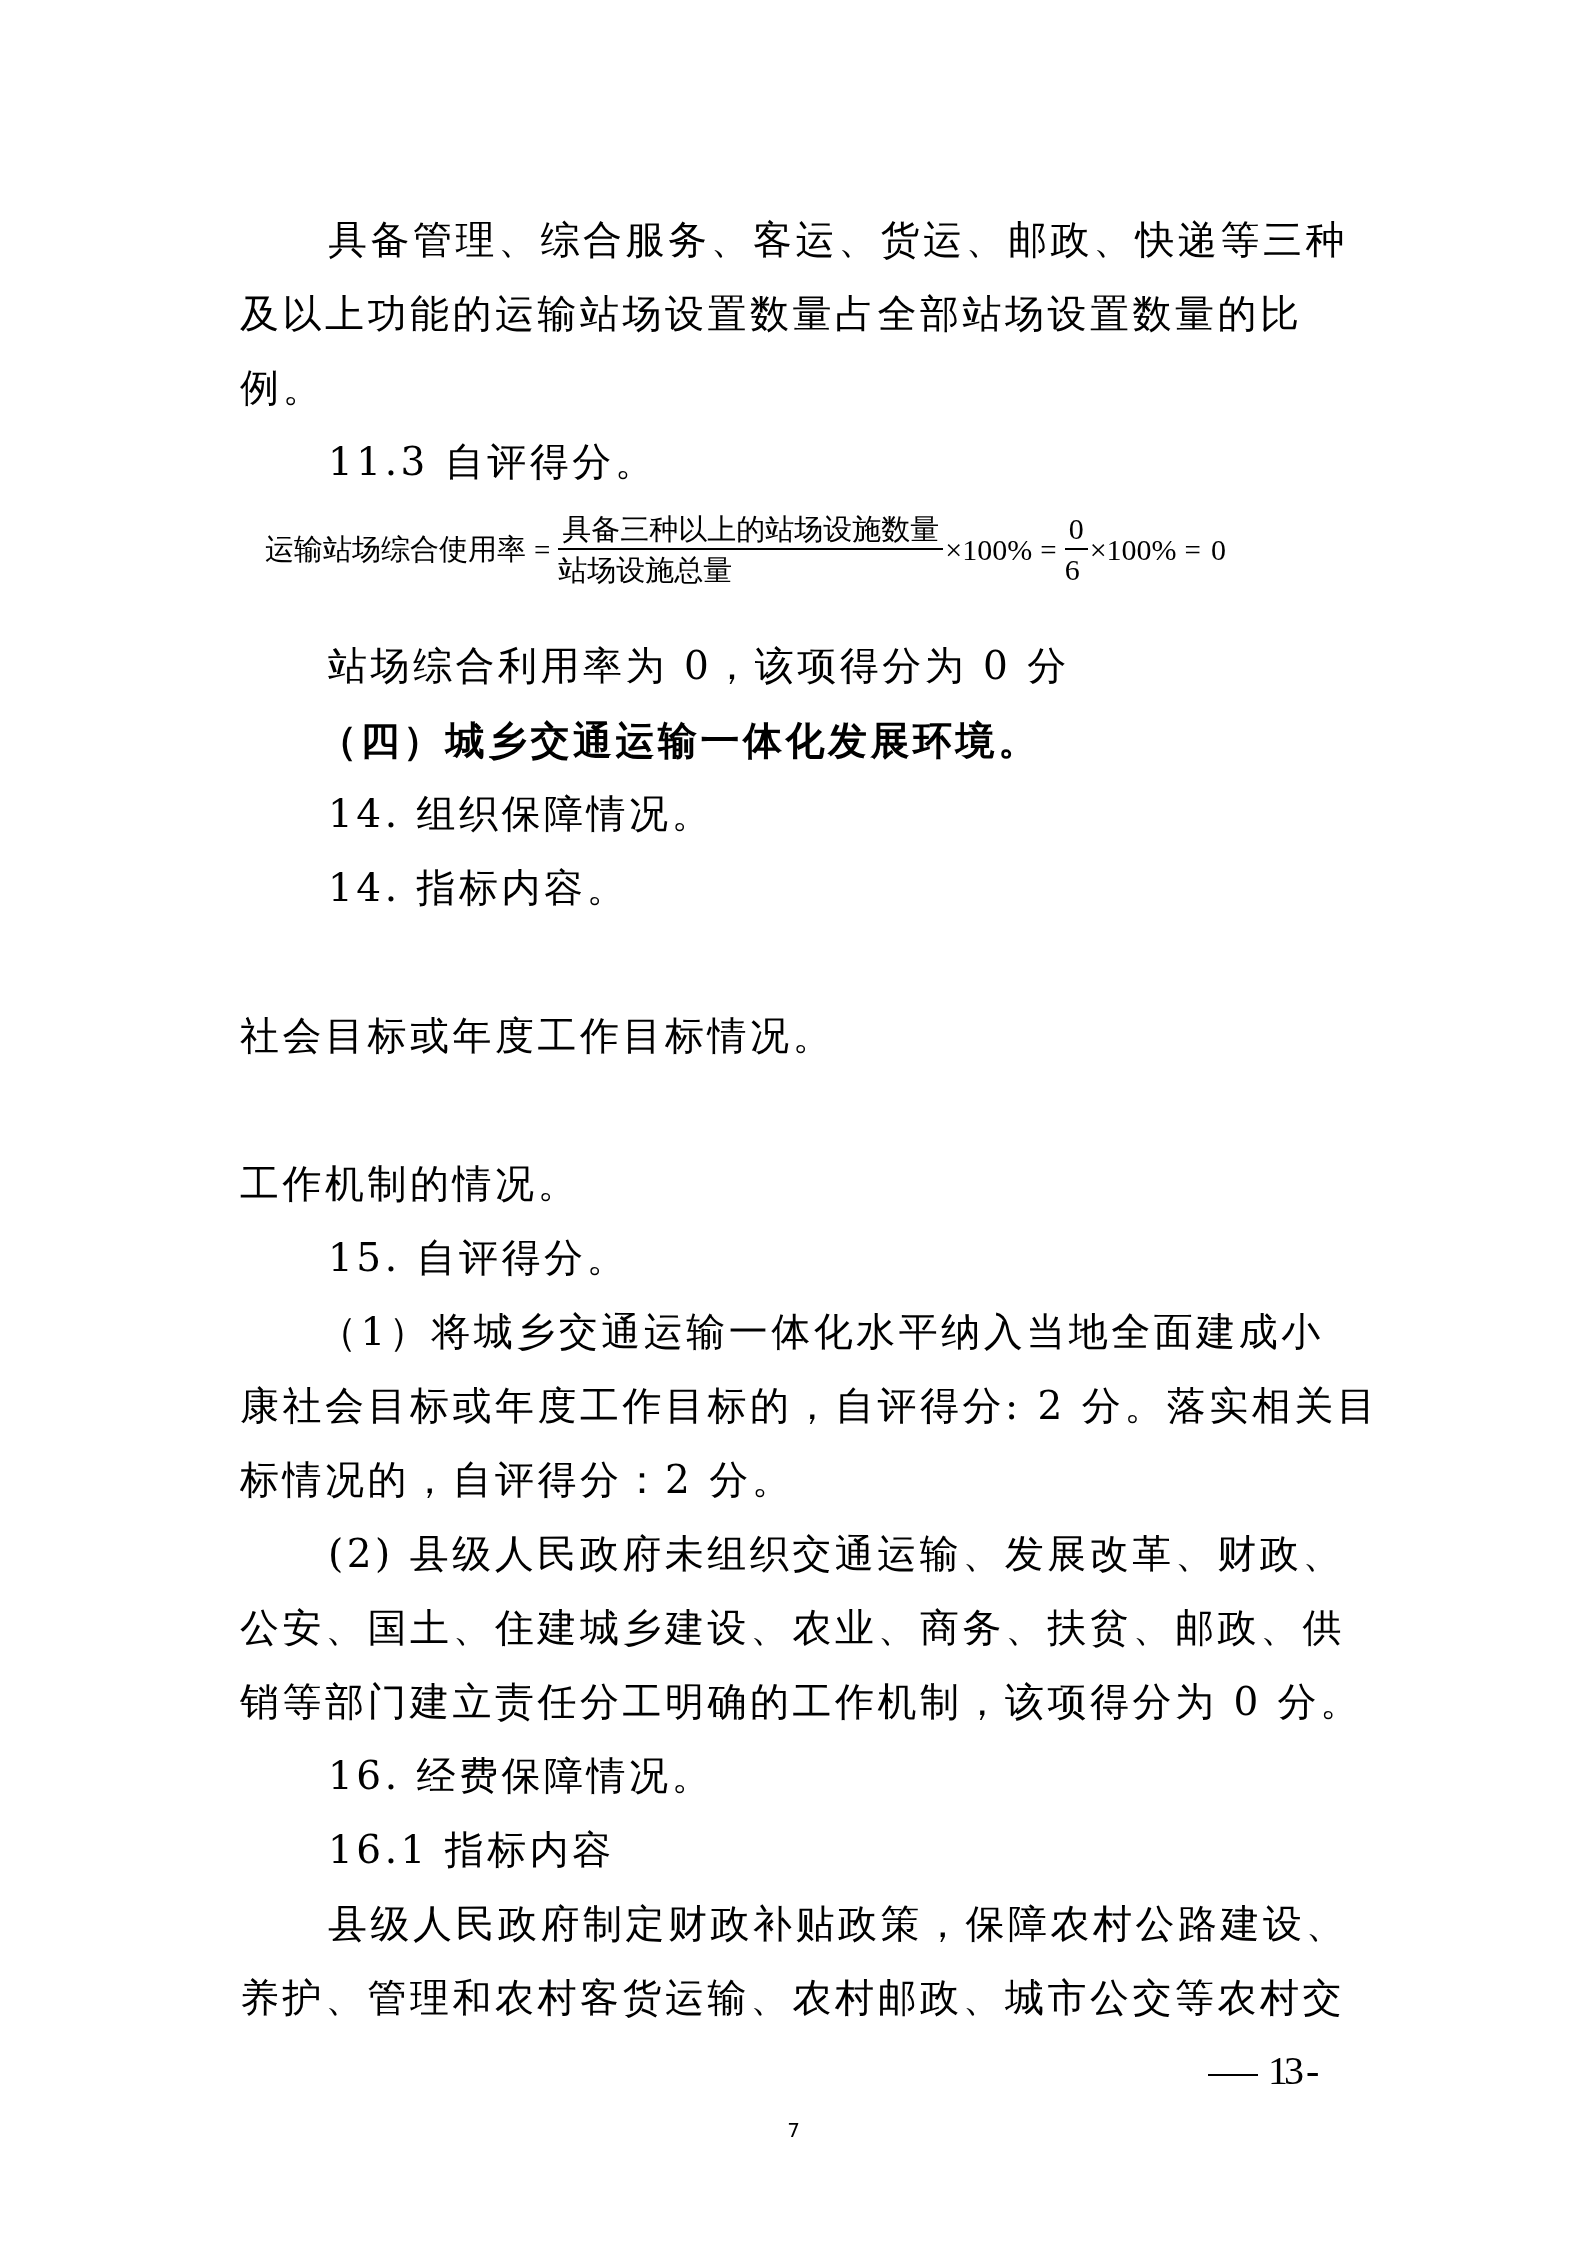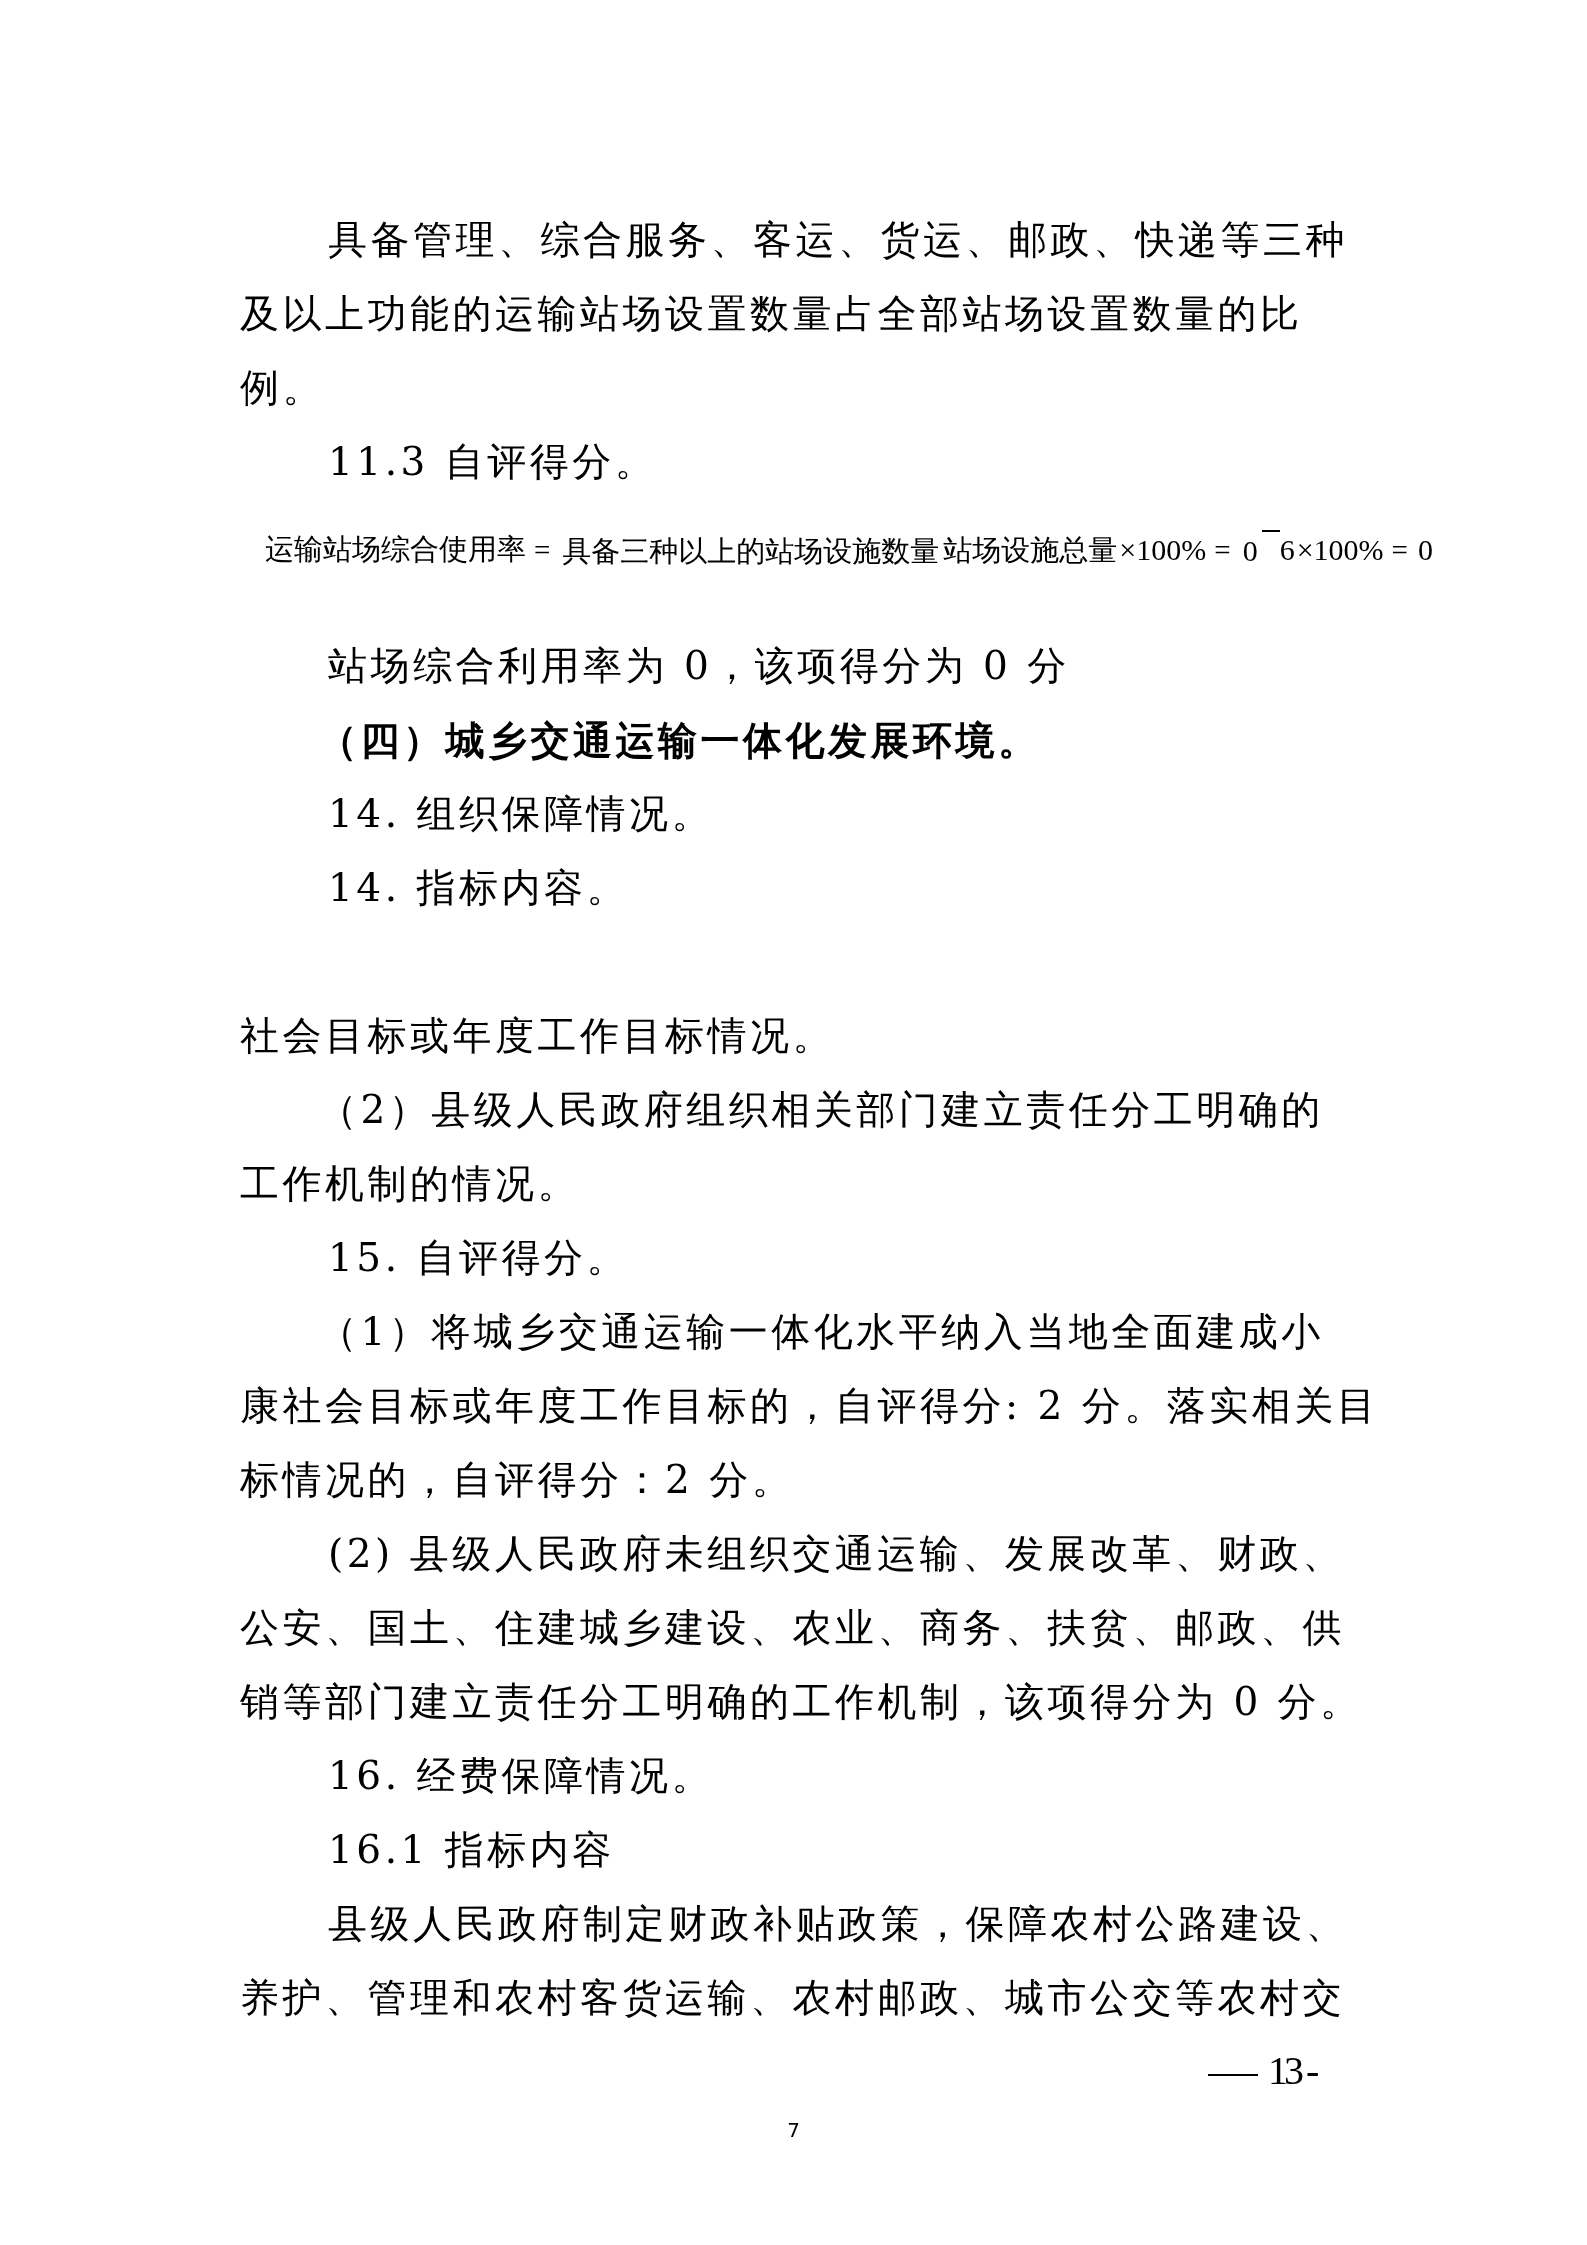--- a/index.html
+++ b/index.html
@@ -7,21 +7,21 @@
          font-family: "DejaVu Serif", "Liberation Serif", serif; color:#000; }
   .page { position:absolute; left:0; top:0; width:1587px; height:2245px; }
   .line { position:absolute; left:240px; width:1110px; font-size:39px; line-height:48px;
           white-space:nowrap; letter-spacing:3.5px; }
   .indent { left:328px; }
   .bold { font-weight:bold; }
   .formula { position:absolute; left:265px; top:510px; height:80px; display:flex; align-items:center;
              font-size:29px; white-space:nowrap; }
   .formula .lhs { letter-spacing:0px; }
   .formula .eq { margin:0 8px; font-family:"Liberation Serif", serif; }
-  .frac { display:inline-flex; align-items:flex-end; vertical-align:middle; }
+  .frac { display:inline-flex; flex-direction:column; align-items:flex-start; vertical-align:middle; }
   .frac .num { padding:0 4px; line-height:38px; }
   .frac .bar { align-self:stretch; border-top:2px solid #000; height:0; }
   .frac .den { line-height:40px; }
   .frac.small .num, .frac.small .den { font-family:"Liberation Serif", serif; font-size:30px; }
   .frac.small .bar { min-width:18px; }
   .times { font-family:"Liberation Serif", serif; font-size:30px; margin-left:2px; }
   .overlay-num { position:absolute; left:1208px; top:2003px; font-family:"Liberation Serif", serif;
                  font-size:40px; letter-spacing:-4px;margin-top:44px; }
   .overlay-num .dash1 { display:inline-block; width:50px; border-top:2px solid #000; vertical-align:middle; margin-right:10px;}
   .footer-num { position:absolute; left:0; width:1587px; top:2118px; text-align:center;
@@ -55,21 +55,20 @@
     <span class="times">×100%</span>
     <span class="eq">=</span>
     <span class="times">0</span>
   </div>
 
   <div class="line indent" style="top:642px">站场综合利用率为 0，该项得分为 0 分</div>
   <div class="line indent bold" style="top:716px;left:318px">（四）城乡交通运输一体化发展环境。</div>
   <div class="line indent" style="top:790px">14. 组织保障情况。</div>
   <div class="line indent" style="top:864px">14. 指标内容。</div>
   <div class="line" style="top:1012px">社会目标或年度工作目标情况。</div>
-  <div class="line indent" style="top:1086px;left:318px">（2）县级人民政府组织相关部门建立责任分工明确的</div>
   <div class="line" style="top:1160px">工作机制的情况。</div>
   <div class="line indent" style="top:1234px">15. 自评得分。</div>
   <div class="line indent" style="top:1308px;left:318px">（1）将城乡交通运输一体化水平纳入当地全面建成小</div>
   <div class="line" style="top:1382px">康社会目标或年度工作目标的，自评得分: 2 分。落实相关目</div>
   <div class="line" style="top:1456px">标情况的，自评得分：2 分。</div>
   <div class="line indent" style="top:1530px">(2) 县级人民政府未组织交通运输、发展改革、财政、</div>
   <div class="line" style="top:1604px">公安、国土、住建城乡建设、农业、商务、扶贫、邮政、供</div>
   <div class="line" style="top:1678px">销等部门建立责任分工明确的工作机制，该项得分为 0 分。</div>
   <div class="line indent" style="top:1752px">16. 经费保障情况。</div>
   <div class="line indent" style="top:1826px">16.1 指标内容</div>

